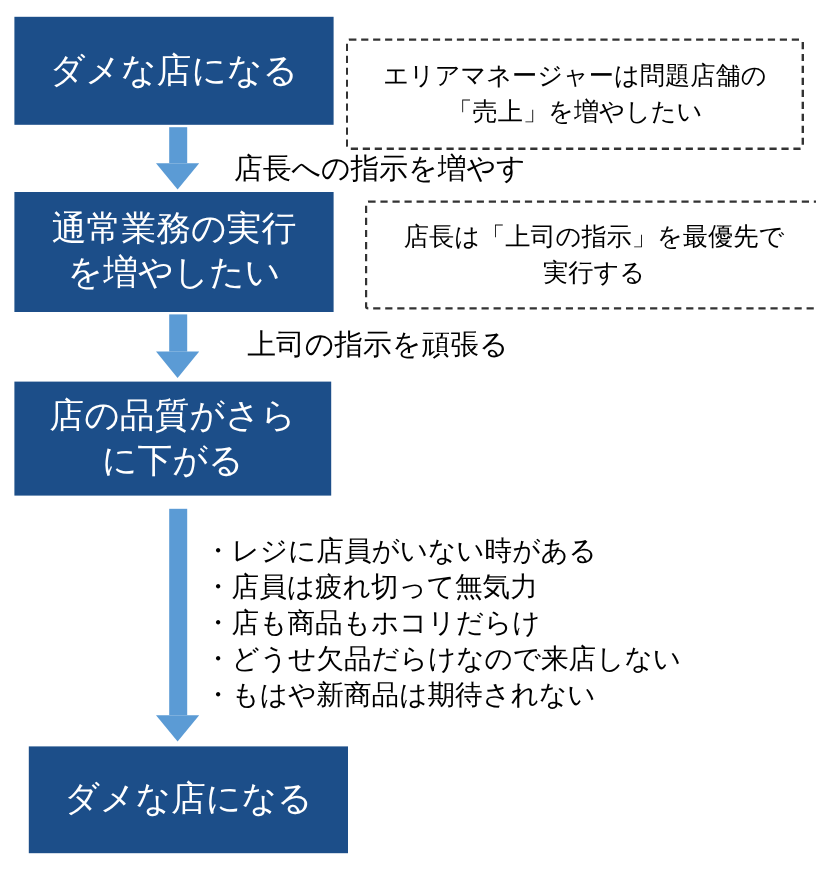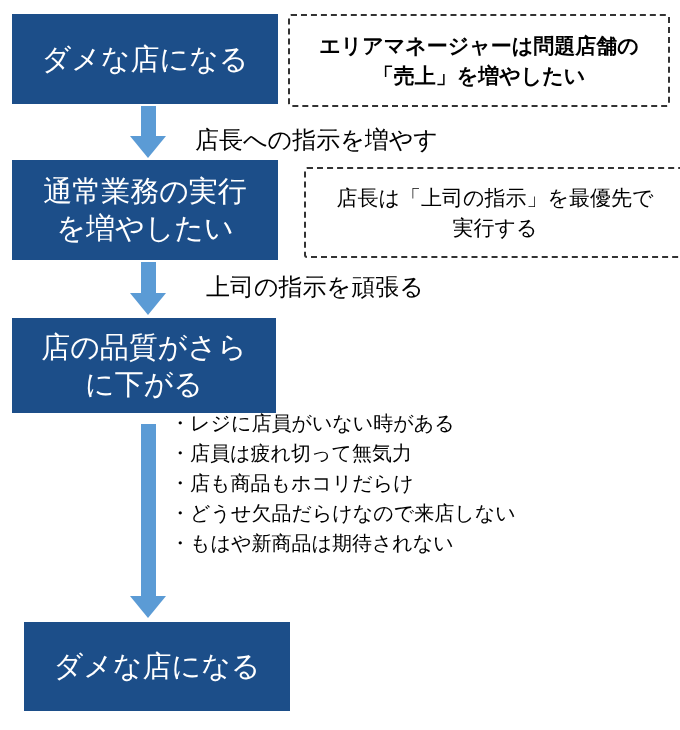--- a/index.html
+++ b/index.html
@@ -39,21 +39,21 @@
     border-radius: 3px;
     color: var(--text, #000000);
     display: flex;
     align-items: center;
     justify-content: center;
     text-align: center;
     font-size: 21px;
     line-height: 30px;
   }
   .note-text { white-space: pre-line; }
-  .note1 { left: 288px; top: 14px;  width: 378px; height: 89px; font-weight: bold; }
+  .note1 { left: 288px; top: 32px;  width: 378px; height: 89px; }
   .note2 { left: 304px; top: 167px; width: 378px; height: 87px; }
 
   .arrow {
     position: absolute;
     width: 36px;
     display: flex;
     flex-direction: column;
     align-items: center;
   }
   .arrow .shaft {
@@ -77,23 +77,23 @@
     color: var(--text, #000000);
     font-size: 24px;
     white-space: nowrap;
   }
   .label1 { left: 183px; top: 124px; margin-left: 12px; }
   .label2 { left: 206px; top: 271px; }
 
   .bullet-list {
     position: absolute;
     left: 170px;
-    top: 408px;
+    top: 444px;
     color: var(--text, #000000);
-    font-size: 20px;
+    font-size: 23px;
     line-height: 30px;
   }
   .bullet-item { white-space: nowrap; }
 </style>
 </head>
 <body>
 
 <div class="canvas">
 
   <div class="box box1">

